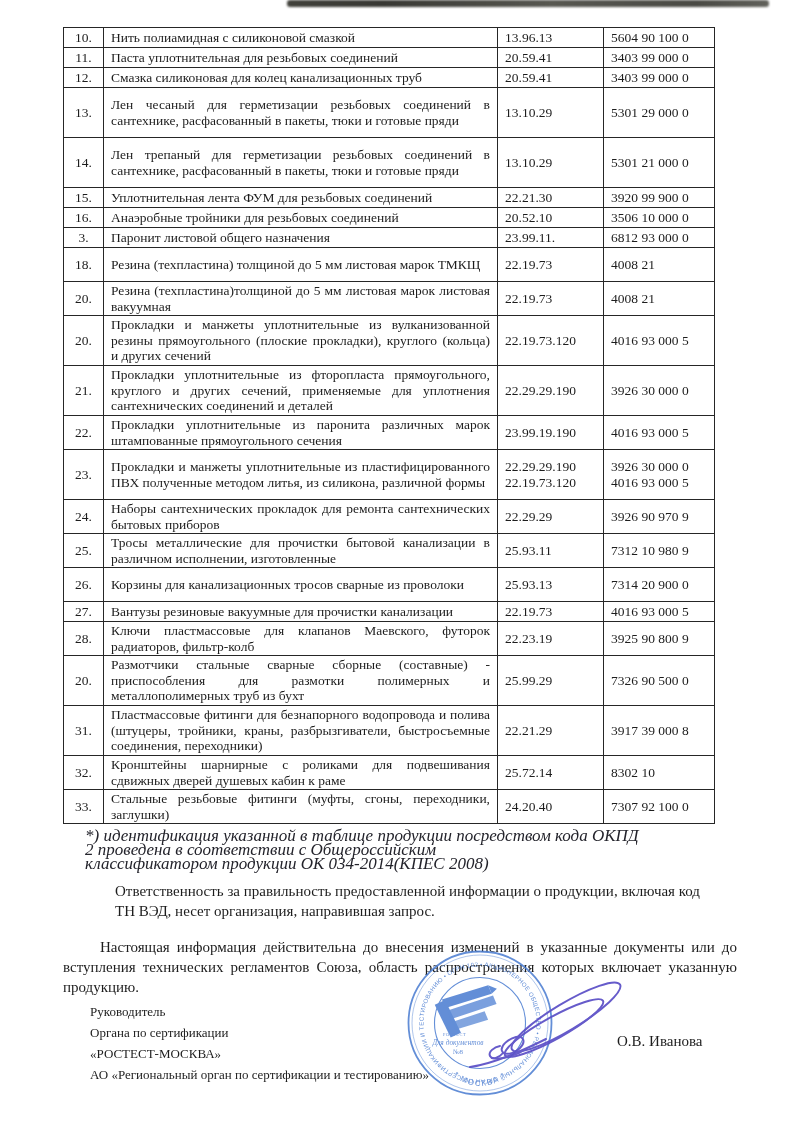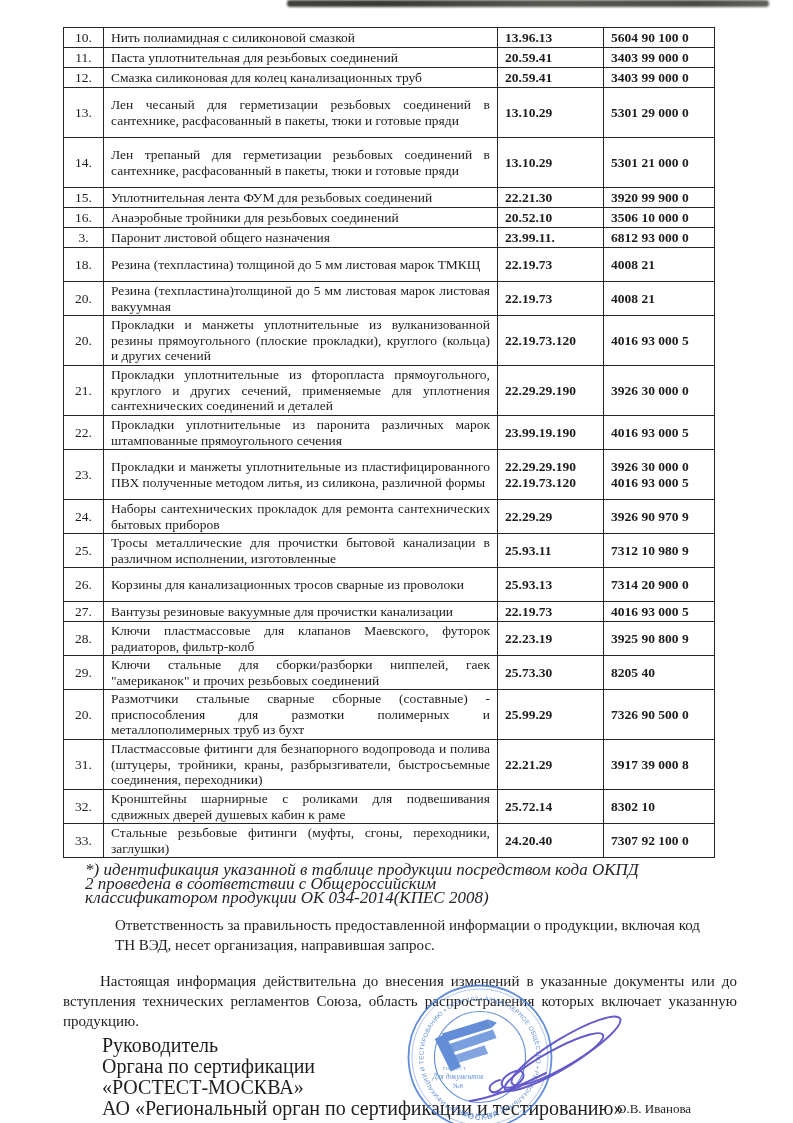--- a/index.html
+++ b/index.html
@@ -26,31 +26,31 @@
   table.products td{
     border:1px solid #262626;
     font-size:13.5px;line-height:15.5px;
     vertical-align:middle;
     padding:1px 7px;
     overflow:hidden;
   }
   tr.l1{height:20px} tr.l2{height:34px} tr.l3{height:50px}
   td.num{text-align:center;padding:1px 2px;}
   td.desc{text-align:justify;text-align-last:left;margin-left:32px;}
-  td.code{white-space:pre-line;padding-left:10px;font-weight:bold;}
+  td.code{white-space:pre-line;padding-left:10px;}
   .footnote{
     margin:5px 0 0 22px;width:565px;
     font-style:italic;font-size:17px;line-height:14px;color:#23232b;
   }
   .para{font-size:15px;line-height:20px;text-align:justify;}
   .para1{margin:10px 0 16px 52px;width:585px;}
   .para2{margin:12px 0 0 0;width:674px;text-indent:37px;}
   .sig-section{position:relative;margin-top:4px;height:160px;}
-  .sig-lines{margin-left:39px;font-size:20px;line-height:21px;}
-  .sig-name{position:absolute;left:554px;top:32px;font-size:13px;white-space:nowrap;margin-top:34px;}
+  .sig-lines{margin-left:27px;font-size:13px;line-height:21px;}
+  .sig-name{position:absolute;left:554px;top:32px;font-size:15px;white-space:nowrap;}
   .stamp-overlay{position:absolute;left:330px;top:-62px;width:300px;height:178px;pointer-events:none;}
 </style>
 </head>
 <body>
 
 <div class="page">
 
   <div class="top-smudge"></div>
 
   <table class="products">
@@ -169,26 +169,20 @@
           <td class="num">27.</td>
           <td class="desc">Вантузы резиновые вакуумные для прочистки канализации</td>
           <td class="code">22.19.73</td>
           <td class="code">4016 93 000 5</td>
         </tr>
         <tr class="l2">
           <td class="num">28.</td>
           <td class="desc">Ключи пластмассовые для клапанов Маевского, футорок радиаторов, фильтр-колб</td>
           <td class="code">22.23.19</td>
           <td class="code">3925 90 800 9</td>
-        </tr>
-        <tr class="l2">
-          <td class="num">29.</td>
-          <td class="desc">Ключи стальные для сборки/разборки ниппелей, гаек "американок"  и прочих резьбовых соединений</td>
-          <td class="code">25.73.30</td>
-          <td class="code">8205 40</td>
         </tr>
         <tr class="l3">
           <td class="num">20.</td>
           <td class="desc">Размотчики стальные сварные сборные (составные) - приспособления для размотки полимерных и металлополимерных труб из бухт</td>
           <td class="code">25.99.29</td>
           <td class="code">7326 90 500 0</td>
         </tr>
         <tr class="l3">
           <td class="num">31.</td>
           <td class="desc">Пластмассовые фитинги для безнапорного водопровода и полива (штуцеры, тройники, краны, разбрызгиватели, быстросъемные соединения, переходники)</td>

